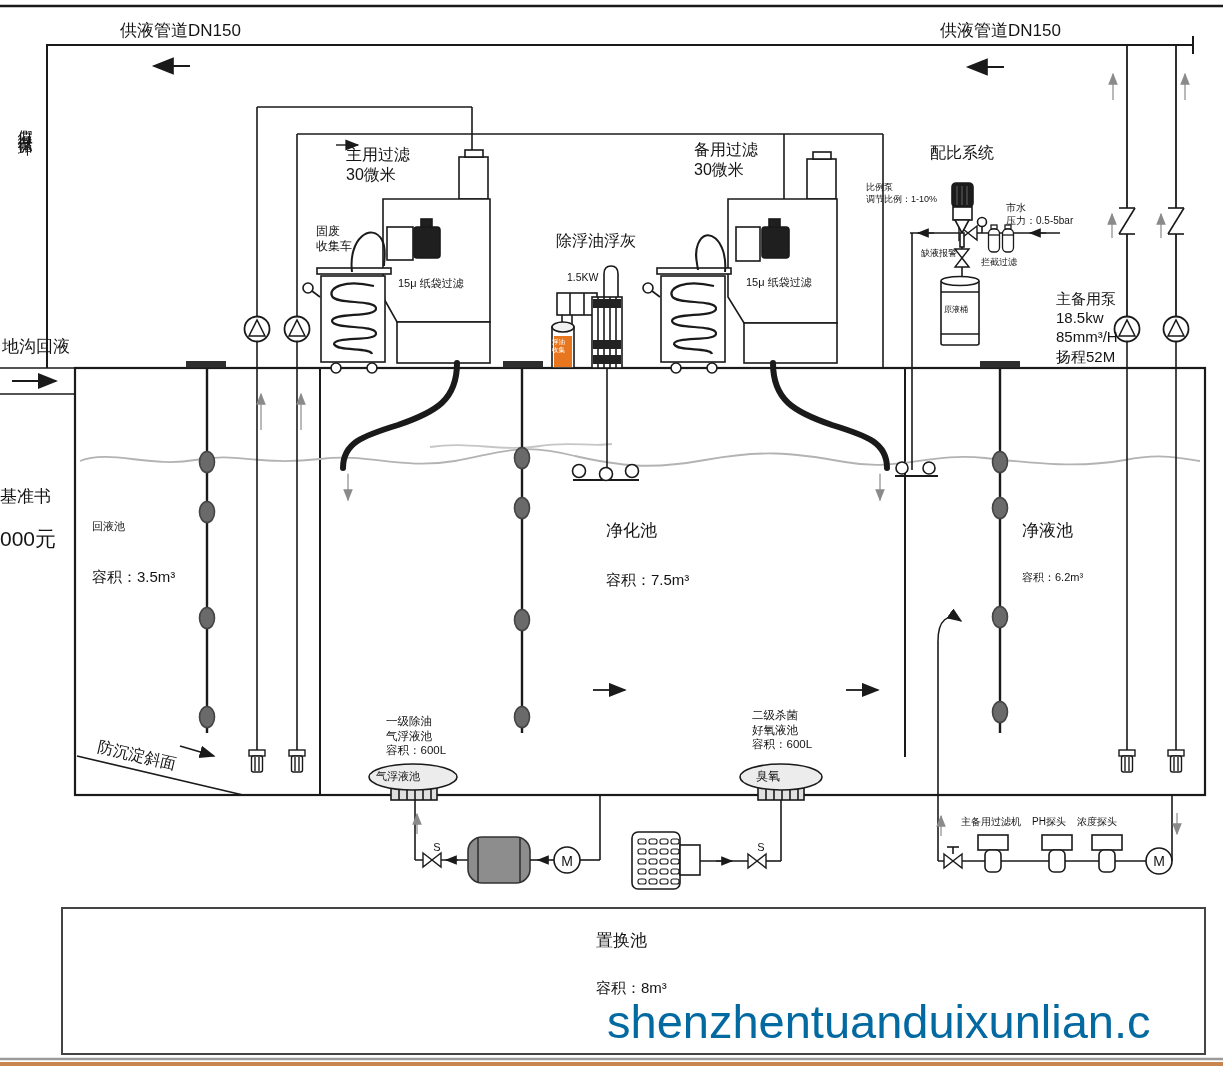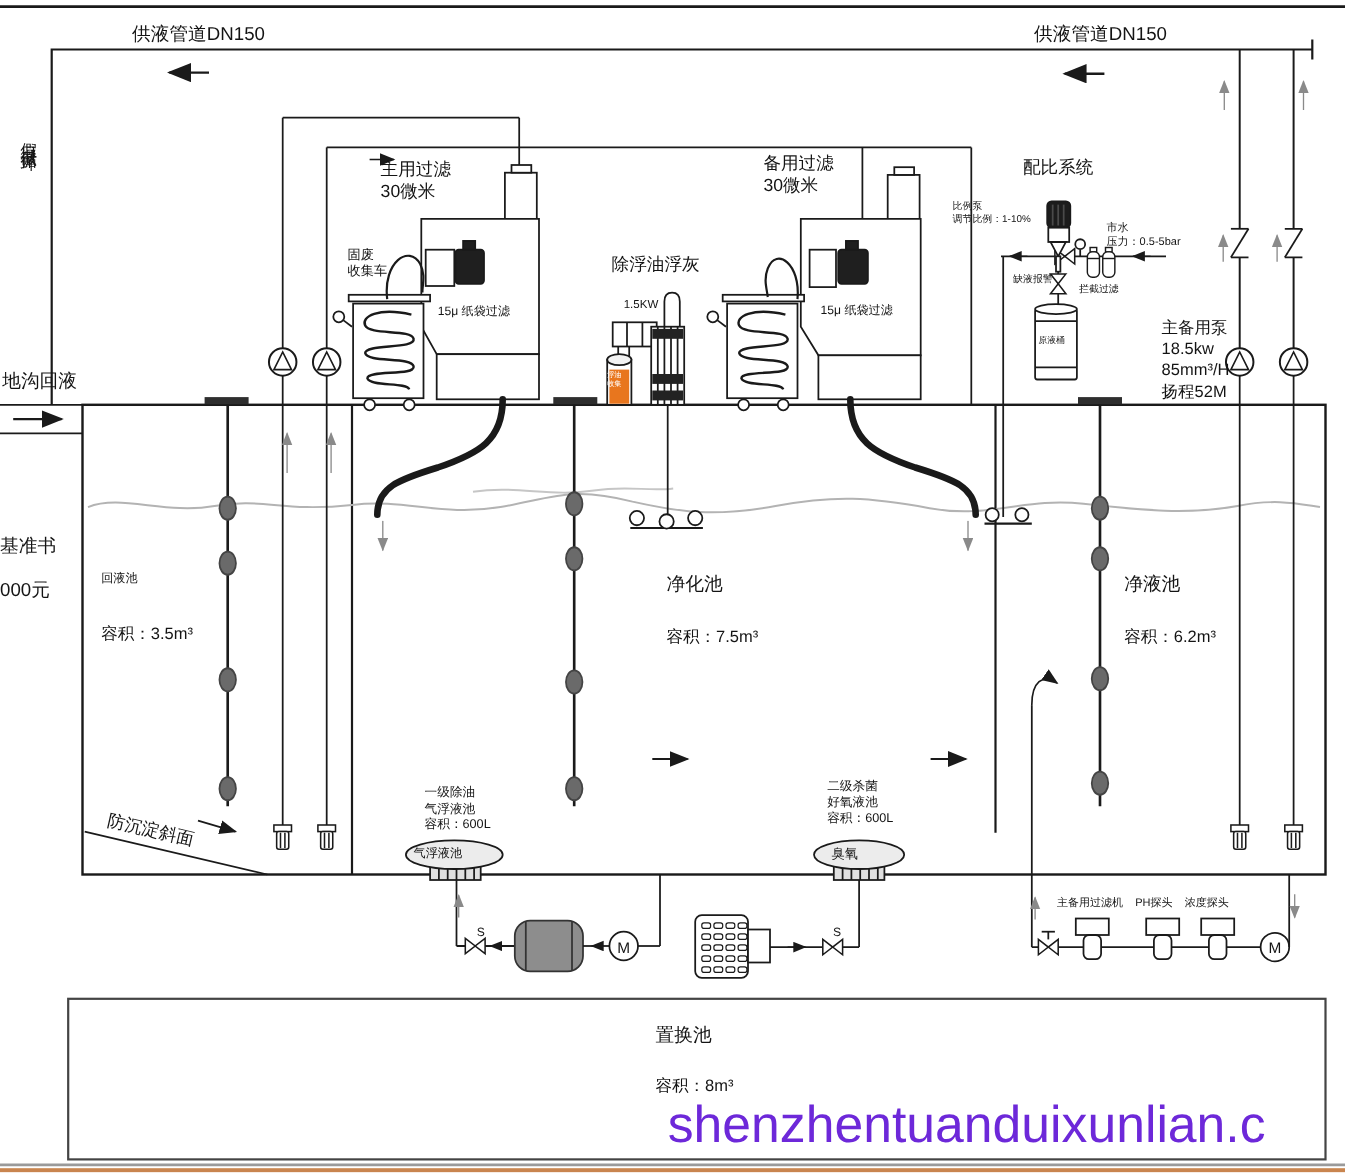--- a/index.html
+++ b/index.html
@@ -3,21 +3,21 @@
 <meta charset="utf-8">
 <style>
   html,body{margin:0;padding:0;background:#fff}
   #stage{position:relative;width:1223px;height:1066px;background:#fff;overflow:hidden;
          font-family:"Liberation Sans",sans-serif}
   #stage svg{position:absolute;left:0;top:0}
   svg text{font-family:"Liberation Sans",sans-serif;fill:#141414}
   .lbl{position:absolute;color:#141414;white-space:pre-line;line-height:1.28}
   .c{text-align:left}
   .vert{writing-mode:vertical-rl;letter-spacing:3px}
-  .wm{position:absolute;color:#6d28d9;white-space:nowrap}
+  .wm{position:absolute;color:#0369a1;white-space:nowrap}
 </style>
 </head>
 <body>
 
 <div id="stage">
 
 <svg width="1223" height="1066" viewBox="0 0 1223 1066">
 <defs>
   <marker id="ma" markerWidth="12" markerHeight="9" refX="9" refY="4" orient="auto">
     <path d="M0,0 L10,4 L0,8 Z" fill="#1a1a1a"></path>
@@ -341,21 +341,21 @@
 <text x="1159" y="866" font-size="14" text-anchor="middle">M</text>
 <text x="437" y="851" font-size="11" text-anchor="middle">S</text>
 <text x="761" y="851" font-size="11" text-anchor="middle">S</text>
 </svg>
 
 <div class="lbl" style="left:120px;top:20px;font-size:17px">供液管道DN150</div>
 <div class="lbl" style="left:940px;top:20px;font-size:17px">供液管道DN150</div>
 <div class="lbl vert" style="left:16px;top:118px;font-size:15px">假日微循环</div>
 <div class="lbl" style="left:2px;top:336px;font-size:17px">地沟回液</div>
 <div class="lbl" style="left:0px;top:486px;font-size:17px">基准书</div>
-<div class="lbl" style="left:0px;top:526px;font-size:17px">000元</div>
+<div class="lbl" style="left:0px;top:526px;font-size:21px">000元</div>
 
 <div class="lbl c" style="left:346px;top:145px;width:108px;font-size:16px">主用过滤
 30微米</div>
 <div class="lbl c" style="left:694px;top:140px;width:108px;font-size:16px">备用过滤
 30微米</div>
 <div class="lbl c" style="left:316px;top:224px;width:56px;font-size:12px">固废
 收集车</div>
 <div class="lbl" style="left:398px;top:276px;font-size:11px">15μ 纸袋过滤</div>
 <div class="lbl" style="left:746px;top:275px;font-size:11px">15μ 纸袋过滤</div>
 
@@ -375,21 +375,21 @@
 <div class="lbl c" style="left:1056px;top:289px;width:64px;font-size:15px">主备用泵
 18.5kw
 85mm³/H
 扬程52M</div>
 
 <div class="lbl" style="left:92px;top:519px;font-size:11px">回液池</div>
 <div class="lbl" style="left:92px;top:567px;font-size:15px">容积：3.5m³</div>
 <div class="lbl" style="left:606px;top:520px;font-size:17px">净化池</div>
 <div class="lbl" style="left:606px;top:570px;font-size:15px">容积：7.5m³</div>
 <div class="lbl" style="left:1022px;top:520px;font-size:17px">净液池</div>
-<div class="lbl" style="left:1022px;top:570px;font-size:15px">容积：6.2m³</div>
+<div class="lbl" style="left:1022px;top:570px;font-size:11px">容积：6.2m³</div>
 <div class="lbl" style="left:100px;top:737px;font-size:16px;transform:rotate(13deg);transform-origin:left top">防沉淀斜面</div>
 
 <div class="lbl" style="left:386px;top:714px;font-size:11.5px">一级除油
 气浮液池
 容积：600L</div>
 <div class="lbl c" style="left:376px;top:769px;width:74px;font-size:11px">气浮液池</div>
 <div class="lbl" style="left:752px;top:708px;font-size:11.5px">二级杀菌
 好氧液池
 容积：600L</div>
 <div class="lbl c" style="left:756px;top:769px;width:50px;font-size:12px">臭氧</div>

